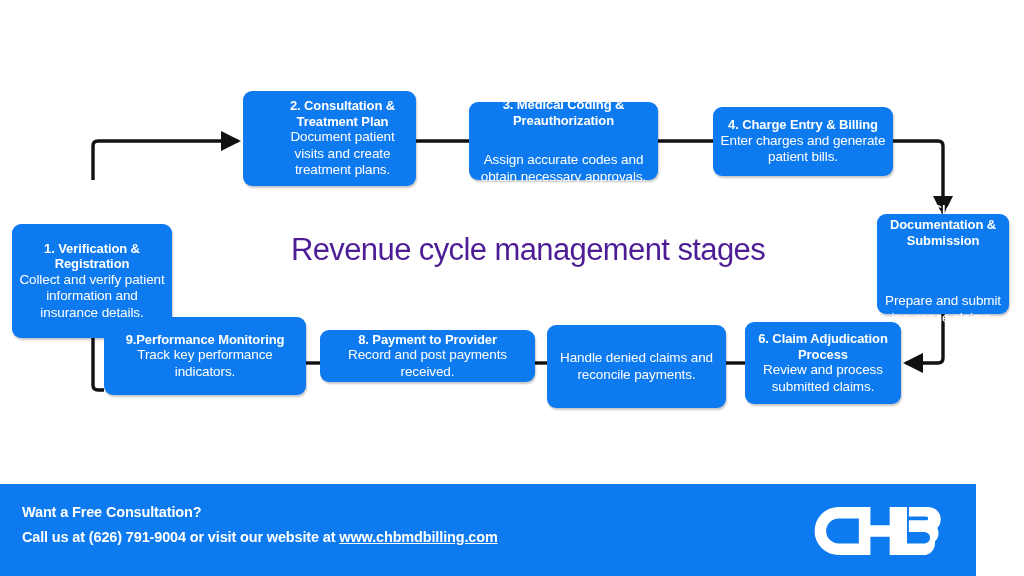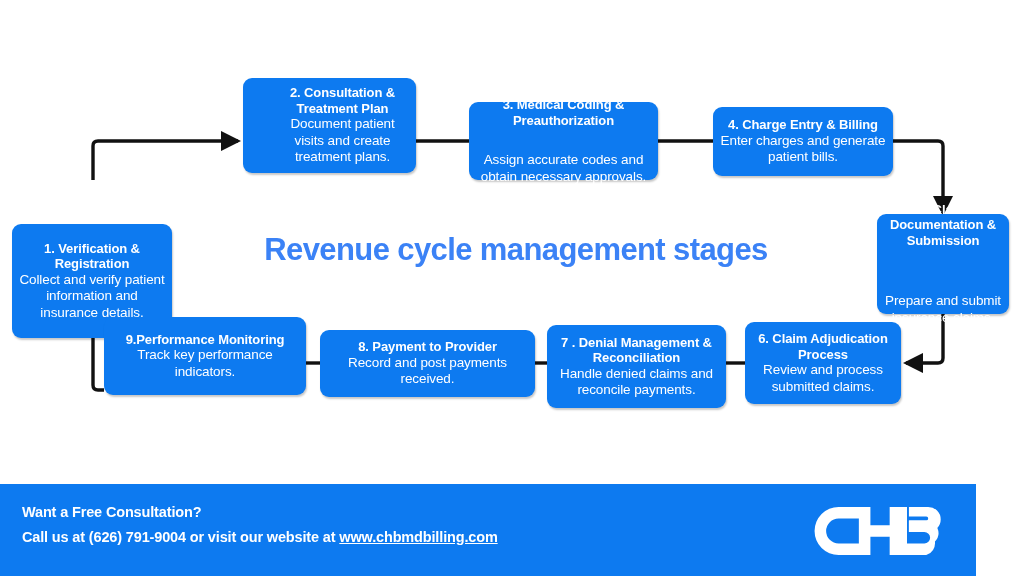--- a/index.html
+++ b/index.html
@@ -34,25 +34,25 @@
   .node .desc{
     font-weight:normal;
     font-size:13.5px;
     line-height:16.5px;
     letter-spacing:-0.1px;
   }
 
   
   #diagram-title{
     position:absolute;z-index:3;
-    left:228px;top:232px;width:576px;
+    left:240px;top:232px;width:576px;
     text-align:center;
-    color:#3b82f6;
+    color:#4c1d95;
     font-size:31px;
-    font-weight:bold;
+    font-weight:normal;
     letter-spacing:-0.6px;
     line-height:36px;
   }
 
   
   #footer{
     position:absolute;left:0;top:484px;width:976px;height:92px;
     background:#0d7af0;z-index:4;
   }
   #footer-text{
@@ -106,21 +106,21 @@
 
       <path d="M 104 390 L 98 390 Q 93 390 93 385 L 93 300" marker-end="url(#arrow)"></path>
     </g>
   </svg>
 
   <div class="node" style="left:12px;top:180px;width:160px;height:114px;margin-top:44px;">
     <div class="title">1. Verification &amp; Registration</div>
     <div class="desc">Collect and verify patient information and insurance details.</div>
   </div>
 
-  <div class="node" style="left:243px;top:78px;width:173px;height:95px;padding-left:32px;">
+  <div class="node" style="left:243px;top:91px;width:173px;height:95px;padding-left:32px;">
     <div class="title">2. Consultation &amp; Treatment Plan</div>
     <div class="desc">Document patient visits and create treatment plans.</div>
   </div>
 
   <div class="node" style="left:469px;top:102px;width:189px;height:78px;gap:24px;">
     <div class="title">3. Medical Coding &amp; Preauthorization</div>
     <div class="desc">Assign accurate codes and obtain necessary approvals.</div>
   </div>
 
   <div class="node" style="left:713px;top:107px;width:180px;height:69px;">
@@ -132,25 +132,24 @@
     <div class="title">5. Claim Documentation &amp; Submission</div>
     <div class="desc">Prepare and submit insurance claims.</div>
   </div>
 
   <div class="node" style="left:745px;top:322px;width:156px;height:82px;">
     <div class="title">6. Claim Adjudication Process</div>
     <div class="desc">Review and process submitted claims.</div>
   </div>
 
   <div class="node" style="left:547px;top:325px;width:179px;height:83px;">
-    <div class="title">7 . Denial Management &amp; Reconciliation</div>
     <div class="desc">Handle denied claims and reconcile payments.</div>
   </div>
 
-  <div class="node" style="left:320px;top:330px;width:215px;height:67px;">
+  <div class="node" style="left:320px;top:330px;width:215px;height:52px;">
     <div class="title">8. Payment to Provider</div>
     <div class="desc">Record and post payments received.</div>
   </div>
 
   <div class="node" style="left:104px;top:317px;width:202px;height:78px;">
     <div class="title">9.Performance Monitoring</div>
     <div class="desc">Track key performance indicators.</div>
   </div>
 
   <div id="diagram-title">Revenue cycle management stages</div>

